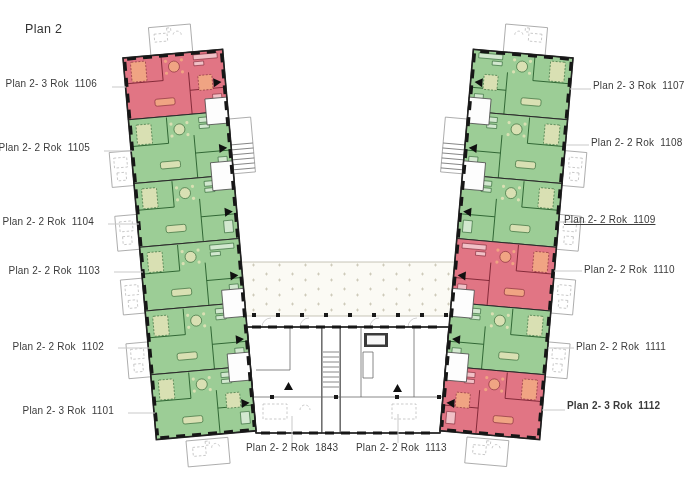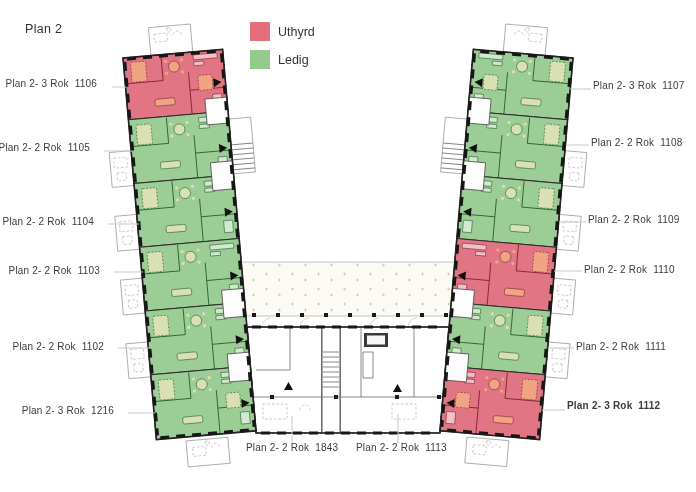--- a/index.html
+++ b/index.html
@@ -240,39 +240,29 @@
   </g>
 
   <path class="leader" d="
     M112,87 H126 M104,151 H132 M108,224 H139 M114,272 H143 M118,348 H149 M128,413 H155
     M570,89 H591 M566,145 H589 M559,222 H586 M554,271 H582 M548,348 H574 M542,410 H565
     M292,416 V443 M398,414 V443"></path>
 </svg>
 
 <div class="title">Plan 2</div>
 
-<div class="legend">
-  <div class="legend-row">
-    <span class="swatch" style="background: rgb(229, 110, 125);"></span>
-    <span class="legend-label">Uthyrd</span>
-  </div>
-  <div class="legend-row">
-    <span class="swatch" style="background: rgb(146, 201, 140);"></span>
-    <span class="legend-label">Ledig</span>
-  </div>
-</div>
 
 <div class="lbl" style="right:587px;top:78px;">Plan 2- 3 Rok  1106</div>
 <div class="lbl" style="right:594px;top:142px;">Plan 2- 2 Rok  1105</div>
 <div class="lbl" style="right:590px;top:216px;margin-left:17px;">Plan 2- 2 Rok  1104</div>
 <div class="lbl" style="right:584px;top:265px;">Plan 2- 2 Rok  1103</div>
 <div class="lbl" style="right:580px;top:341px;">Plan 2- 2 Rok  1102</div>
-<div class="lbl" style="right:570px;top:405px;">Plan 2- 3 Rok  1216</div>
+<div class="lbl" style="right:570px;top:405px;">Plan 2- 3 Rok  1101</div>
 <div class="lbl" style="left:593px;top:80px;">Plan 2- 3 Rok  1107</div>
 <div class="lbl" style="left:591px;top:137px;">Plan 2- 2 Rok  1108</div>
-<div class="lbl" style="left:588px;top:214px;">Plan 2- 2 Rok  1109</div>
+<div class="lbl" style="left:564px;top:214px;text-decoration:underline;">Plan 2- 2 Rok  1109</div>
 <div class="lbl" style="left:584px;top:264px;">Plan 2- 2 Rok  1110</div>
 <div class="lbl" style="left:576px;top:341px;">Plan 2- 2 Rok  1111</div>
 <div class="lbl" style="left:567px;top:400px;font-weight:bold;">Plan 2- 3 Rok  1112</div>
 <div class="lbl" style="left:246px;top:442px;">Plan 2- 2 Rok  1843</div>
 <div class="lbl" style="left:356px;top:442px;">Plan 2- 2 Rok  1113</div>
 
 </div>
 
 </body></html>

